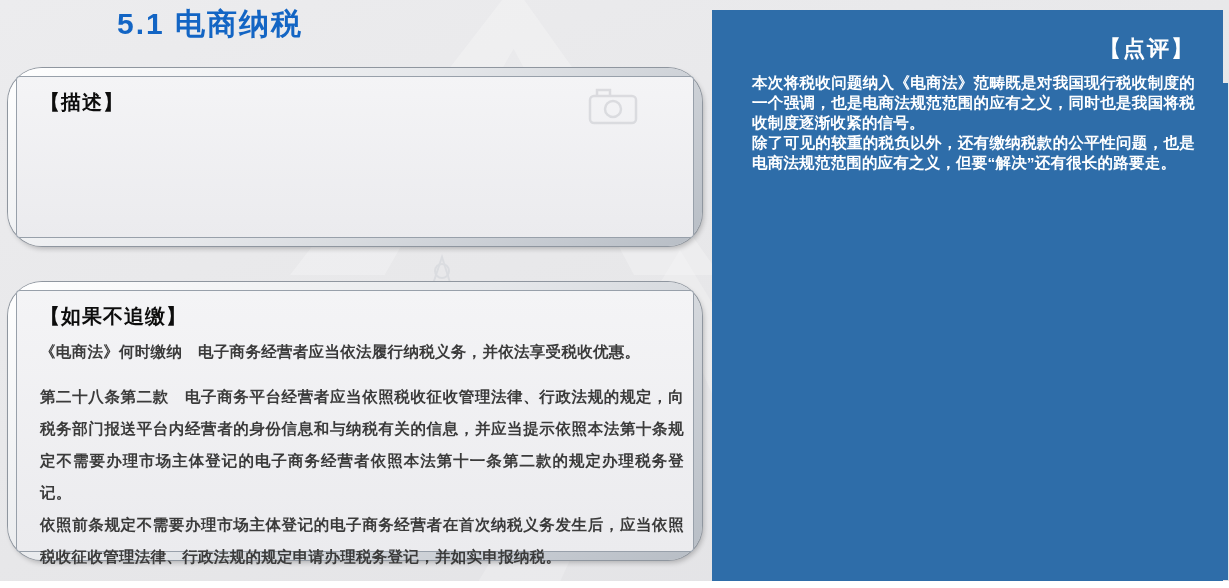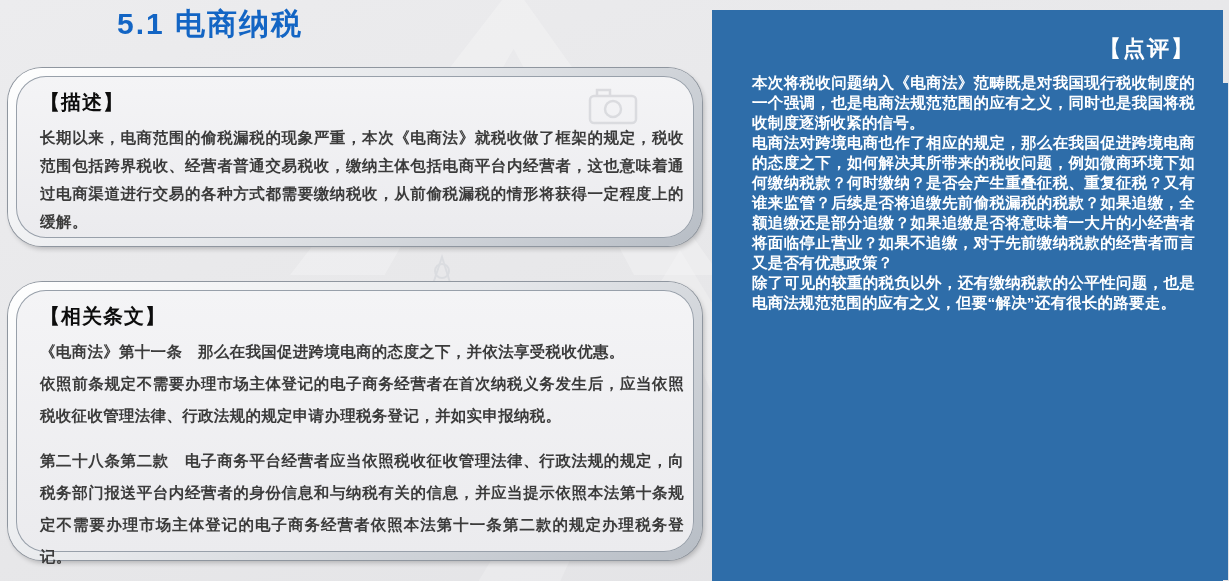--- a/index.html
+++ b/index.html
@@ -28,21 +28,21 @@
   }
 
   
   .card {
     position:absolute; left:8px; width:694px;
     border-radius:34px; padding:8px;
     background:linear-gradient(145deg,#ffffff 0%,#e6e8eb 45%,#b7bdc5 100%);
     box-shadow:0 0 0 1px #8f969f, 2px 3px 5px rgba(0,0,0,.22);
   }
   .card-inner {
-    width:100%; height:100%; border-radius:30px;
+    width:100%; height:100%; border-radius:4px;
     background:linear-gradient(180deg,#f4f4f6 0%,#ebebee 100%);
     box-shadow:0 0 0 1px #98a0aa inset;
     position:relative; padding:13px 10px 10px 24px;
   }
   .card-desc { top:68px; height:178px; }
   .card-art  { top:282px; height:278px; }
 
   .card-heading { font-size:20px; font-weight:bold; color:#0d0d0d; letter-spacing:1px; }
   .card-body {
     margin-top:8px; font-size:15.5px; font-weight:bold; color:#3b3b3b;
@@ -87,38 +87,36 @@
   <div class="card card-desc" data-name="description-card">
     <div class="card-inner" data-name="description-card-inner">
       <svg class="camera" data-name="camera-icon" width="50" height="40" viewBox="0 0 50 40">
         <g fill="none" stroke="#d3d4d8" stroke-width="2.5">
           <path d="M9 10 L9 4 L22 4 L22 10"></path>
           <rect x="2" y="10" width="46" height="27" rx="4"></rect>
           <circle cx="25" cy="23" r="8"></circle>
         </g>
       </svg>
       <div class="card-heading" data-name="description-heading">【描述】</div>
-      <div class="card-body" data-name="description-body">长期以来，电商范围的偷税漏税的现象严重，本次《电商法》就税收做了框架的规定，税收范围包括跨界税收、经营者普通交易税收，缴纳主体包括电商平台内经营者，这也意味着通过电商渠道进行交易的各种方式都需要缴纳税收，从前偷税漏税的情形将获得一定程度上的缓解。</div>
     </div>
   </div>
 
   <div class="card card-art" data-name="articles-card">
     <div class="card-inner" data-name="articles-card-inner">
-      <div class="card-heading" data-name="articles-heading">【相关条文】</div>
+      <div class="card-heading" data-name="articles-heading">【如果不追缴】</div>
       <div class="art-body" data-name="articles-body">
-        <p data-name="article-paragraph-1">《电商法》第十一条　那么在我国促进跨境电商的态度之下，并依法享受税收优惠。</p>
+        <p data-name="article-paragraph-1">《电商法》何时缴纳　电子商务经营者应当依法履行纳税义务，并依法享受税收优惠。</p>
+        <p data-name="article-paragraph-3">第二十八条第二款　电子商务平台经营者应当依照税收征收管理法律、行政法规的规定，向税务部门报送平台内经营者的身份信息和与纳税有关的信息，并应当提示依照本法第十条规定不需要办理市场主体登记的电子商务经营者依照本法第十一条第二款的规定办理税务登记。</p>
         <p data-name="article-paragraph-2">依照前条规定不需要办理市场主体登记的电子商务经营者在首次纳税义务发生后，应当依照税收征收管理法律、行政法规的规定申请办理税务登记，并如实申报纳税。</p>
-        <p data-name="article-paragraph-3">第二十八条第二款　电子商务平台经营者应当依照税收征收管理法律、行政法规的规定，向税务部门报送平台内经营者的身份信息和与纳税有关的信息，并应当提示依照本法第十条规定不需要办理市场主体登记的电子商务经营者依照本法第十一条第二款的规定办理税务登记。</p>
       </div>
     </div>
   </div>
 
   <div class="panel" data-name="commentary-panel">
     <div class="panel-heading" data-name="commentary-heading">【点评】</div>
     <div class="panel-body" data-name="commentary-body">
       <p data-name="commentary-paragraph-1">本次将税收问题纳入《电商法》范畴既是对我国现行税收制度的一个强调，也是电商法规范范围的应有之义，同时也是我国将税收制度逐渐收紧的信号。</p>
-      <p data-name="commentary-paragraph-3">电商法对跨境电商也作了相应的规定，那么在我国促进跨境电商的态度之下，如何解决其所带来的税收问题，例如微商环境下如何缴纳税款？何时缴纳？是否会产生重叠征税、重复征税？又有谁来监管？后续是否将追缴先前偷税漏税的税款？如果追缴，全额追缴还是部分追缴？如果追缴是否将意味着一大片的小经营者将面临停止营业？如果不追缴，对于先前缴纳税款的经营者而言又是否有优惠政策？</p>
       <p data-name="commentary-paragraph-4">除了可见的较重的税负以外，还有缴纳税款的公平性问题，也是电商法规范范围的应有之义，但要“解决”还有很长的路要走。</p>
     </div>
   </div>
   <div class="panel-step" data-name="panel-step-edge"></div>
 
 </div>
 
 </body></html>

